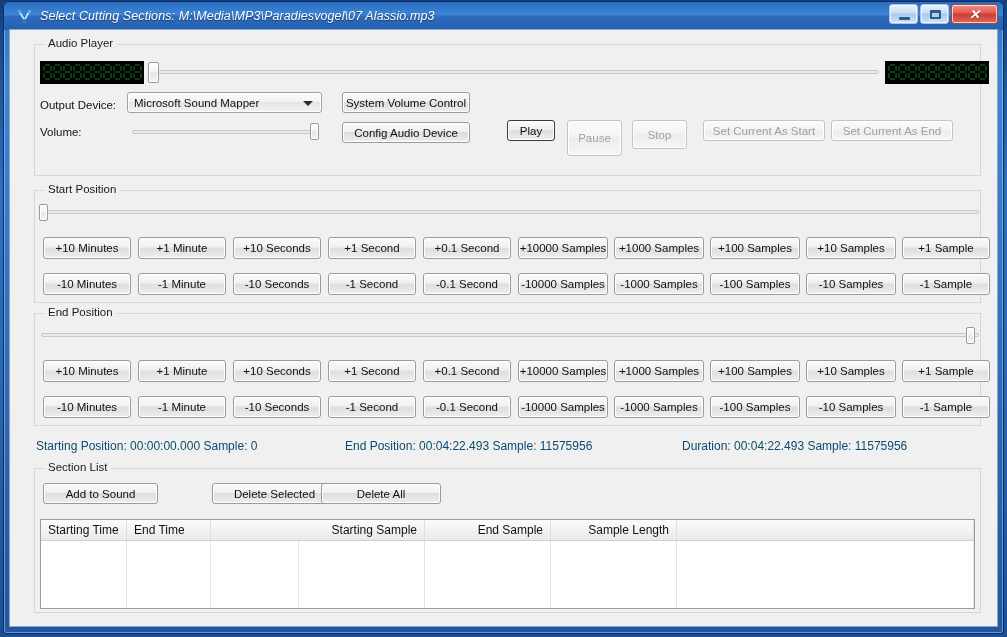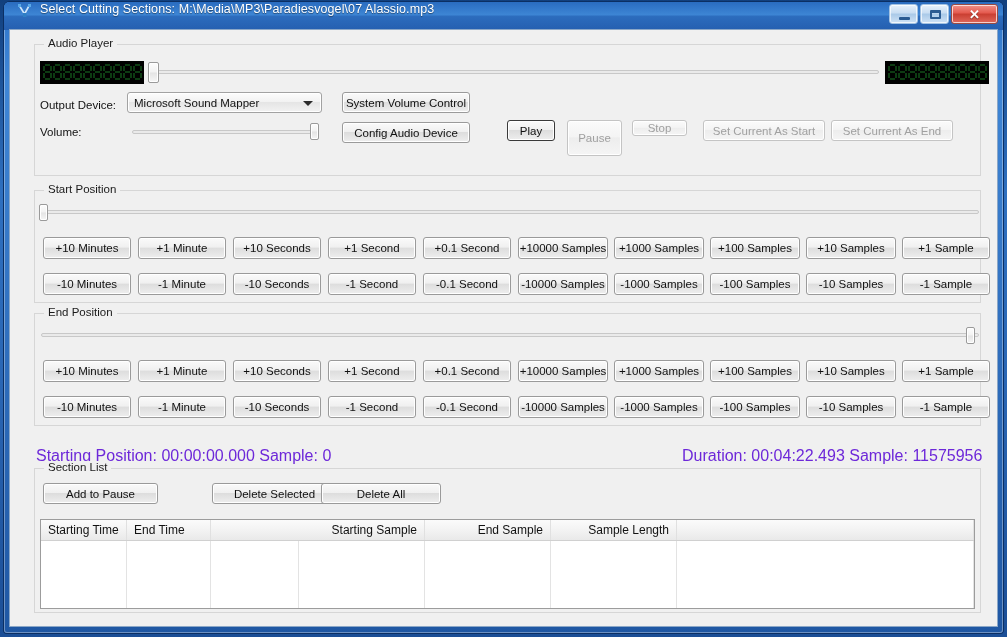--- a/index.html
+++ b/index.html
@@ -21,21 +21,21 @@
     position: absolute;
     left: 4px; top: 2px; width: 999px; height: 631px;
     border-radius: 6px 6px 3px 3px;
     background: linear-gradient(180deg,#2e74c8 0%, #3f86d6 12%, #2f6ebd 55%, #1f57a3 100%);
     box-shadow: 0 0 0 1px #0b2f63, inset 0 0 0 1px rgba(255,255,255,.35);
   }
   .titlebar {
     position: absolute; left: 0; top: 0; width: 999px; height: 28px;
     border-radius: 5px 5px 0 0;
     background: linear-gradient(180deg,#2a6cc0 0%, #3d85d4 45%, #2c6cbd 52%, #255fb0 100%);
-    display: flex; 
+    display: flex; align-items: center; font-style: italic;
   }
   .title-icon {
     width: 17px; height: 17px; margin-left: 12px; margin-right: 7px;
     position: relative; flex: 0 0 auto;
   }
   .title-text {
     color: #ffffff; font-size: 12.5px; letter-spacing: .1px;
     text-shadow: 0 1px 1px rgba(0,0,0,.45);
     white-space: nowrap;
   }
@@ -185,24 +185,23 @@
   .lbl {
     position: absolute;
     font-size: 11.5px;
     color: #111;
     white-space: nowrap;
   }
 
   
   .status {
     position: absolute;
-    font-size: 16px;
-    color: #6d28d9;
+    font-size: 12px;
+    color: #0c4a6e;
     white-space: nowrap;
-    margin-top: 8px;
   }
 
   
   .listview {
     position: absolute;
     background: #ffffff;
     border: 1px solid #9c9c9c;
     overflow: hidden;
   }
   .lv-header {
@@ -454,21 +453,21 @@
 
     <span class="lbl" style="left:30px; top:96px;">Volume:</span>
     <div class="track" style="left:122px; top:100px; width:187px;"></div>
     <div class="thumb thin" style="left:300px; top:93px;"></div>
 
     <div class="btn" style="left:332px; top:62px; width:128px; height:21px;">System Volume Control</div>
     <div class="btn" style="left:332px; top:92px; width:128px; height:21px;">Config Audio Device</div>
 
     <div class="btn focus" style="left:497px; top:90px; width:48px; height:21px;">Play</div>
     <div class="btn disabled" style="left:557px; top:90px; width:55px; height:36px;">Pause</div>
-    <div class="btn disabled" style="left:622px; top:90px; width:55px; height:16px;">Stop</div>
+    <div class="btn disabled" style="left:622px; top:90px; width:55px; height:29px;">Stop</div>
     <div class="btn disabled" style="left:693px; top:90px; width:122px; height:21px;">Set Current As Start</div>
     <div class="btn disabled" style="left:821px; top:90px; width:122px; height:21px;">Set Current As End</div>
 
     <div class="group" style="left:24px; top:160px; width:947px; height:113px;">
       <span class="glabel">Start Position</span>
     </div>
     <div class="track" style="left:31px; top:180px; width:938px;"></div>
     <div class="thumb thin" style="left:29px; top:174px;"></div>
     <div id="start-plus-row">
           <div class="btn stepbtn" style="left: 33px; top: 207px; width: 88px;">+10 Minutes</div>
@@ -519,27 +518,28 @@
           <div class="btn stepbtn" style="left: 318px; top: 366px; width: 88px;">-1 Second</div>
           <div class="btn stepbtn" style="left: 413px; top: 366px; width: 88px;">-0.1 Second</div>
           <div class="btn stepbtn" style="left: 508px; top: 366px; width: 90px;">-10000 Samples</div>
           <div class="btn stepbtn" style="left: 604px; top: 366px; width: 90px;">-1000 Samples</div>
           <div class="btn stepbtn" style="left: 700px; top: 366px; width: 90px;">-100 Samples</div>
           <div class="btn stepbtn" style="left: 796px; top: 366px; width: 90px;">-10 Samples</div>
           <div class="btn stepbtn" style="left: 892px; top: 366px; width: 88px;">-1 Sample</div>
         </div>
 
     <span class="status" style="left:26px; top:409px;">Starting Position: 00:00:00.000  Sample: 0</span>
+    <span class="status" style="left:335px; top:409px;">End Position: 00:04:22.493  Sample: 11575956</span>
     <span class="status" style="left:672px; top:409px;">Duration: 00:04:22.493  Sample: 11575956</span>
 
     <div class="group" style="left:24px; top:438px; width:947px; height:145px;">
       <span class="glabel">Section List</span>
     </div>
 
-    <div class="btn" style="left:33px; top:453px; width:115px; height:21px;">Add to Pause</div>
+    <div class="btn" style="left:33px; top:453px; width:115px; height:21px;">Add to Sound</div>
     <div class="btn" style="left:170px; top:453px; width:125px; height:21px;margin-left:32px;">Delete Selected</div>
     <div class="btn" style="left:311px; top:453px; width:120px; height:21px;">Delete All</div>
 
     <div class="listview" style="left:30px; top:489px; width:935px; height:90px;">
       <div class="lv-header" id="lv-header">
             <div class="lv-th" style="width: 86px; flex: 0 0 86px;">Starting Time</div>
             <div class="lv-th" style="width: 84px; flex: 0 0 84px;">End Time</div>
             <div class="lv-th" style="width: 88px; flex: 0 0 88px; margin-top: 36px;">Duration</div>
             <div class="lv-th right" style="width: 126px; flex: 0 0 126px;">Starting Sample</div>
             <div class="lv-th right" style="width: 126px; flex: 0 0 126px;">End Sample</div>

